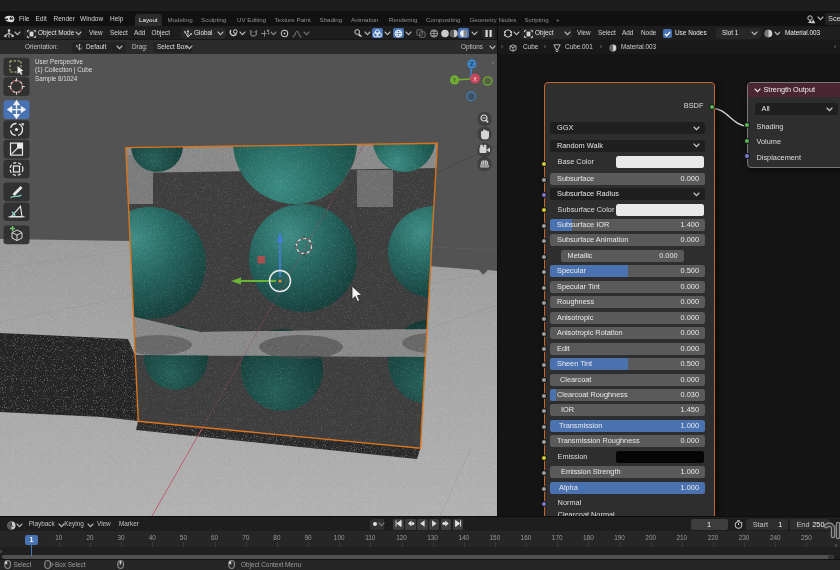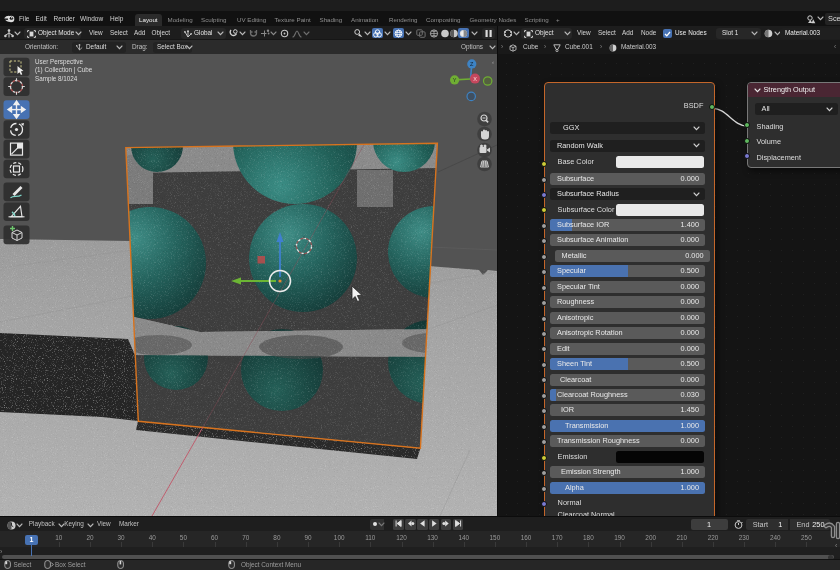--- a/index.html
+++ b/index.html
@@ -17,21 +17,21 @@
 .hmenu { position:absolute; top:0; height:14px; line-height:14px; font-size:6.4px; color:#d6d6d6; }
 .wbox { position:absolute; background:#272727; border-radius:3px; height:11px; top:1.5px; }
 #vptool { left:0; top:40px; width:497px; height:14px; background:#2b2b2b; }
 #ndcrumb { left:498px; top:40px; width:342px; height:14px; background:#191919; }
 .tlabel { position:absolute; top:0; height:14px; line-height:14px; font-size:6.4px; color:#c0c0c0; }
 .dbox { position:absolute; background:#232323; border-radius:3px; height:11px; top:1.5px; color:#dcdcdc; font-size:7.4px; line-height:11px;}
 #nodebg { left:498px; top:54px; width:342px; height:462px; background-color:#141414;
   background-image:radial-gradient(#1f1f1f 0.8px, transparent 0.9px); background-size:11px 11px; background-position:3px 4px; overflow:hidden;}
 .node { position:absolute; background:#2e2e2e; border-radius:4px; }
 .nrow { position:absolute; height:12px; border-radius:2.5px; background:#5a5a5a; overflow:hidden;}
-.nrow .lab { position:absolute; left:15px; top:0; line-height:12px; font-size:7.35px; color:#e9e9e9; }
+.nrow .lab { position:absolute; left:9px; top:0; line-height:12px; font-size:7.35px; color:#e9e9e9; }
 .nrow .val { position:absolute; right:6px; top:0; line-height:12px; font-size:7.35px; color:#e9e9e9; }
 .ndrop { position:absolute; height:12px; border-radius:2.5px; background:#1f1f1f; color:#e4e4e4; font-size:7.35px; line-height:12px; }
 .sock { position:absolute; width:6px; height:6px; border-radius:50%; border:1px solid #0e0e0e; }
 .nlabel { position:absolute; font-size:7.35px; color:#dedede; line-height:12px; }
 #timeline { left:0; top:516px; width:840px; height:43px; background:#1e1e1e; border-top:1px solid #0c0c0c;}
 #ruler { position:absolute; left:0; top:14px; width:840px; height:16px; background:#262626; }
 .rnum { position:absolute; top:3px; font-size:6.4px; color:#9a9a9a; transform:translateX(-50%); }
 #statusbar { left:0; top:559px; width:840px; height:11px; background:#262626; border-top:1px solid #111; font-size:6.4px; color:#9d9d9d; }
 .sitem { position:absolute; top:0; height:11px; line-height:10px; }
 </style>
@@ -516,21 +516,21 @@
 <text x="35" y="18.3">(1) Collection | Cube</text>
 <text x="35" y="26.7">Sample 8/1024</text>
 </g>
 </svg>
 <div id="nodebg" class="abs">
 <svg class="abs" style="left:0;top:0" width="342" height="462">
         <path d="M214.8 54.3 C229 54.3 235 72.2 249.5 72.2" stroke="#d6d6d6" stroke-width="1.3" fill="none"></path>
       </svg>
 <div class="node" style="left:45.6px;top:27.6px;width:171.8px;height:500px;border:1.4px solid #c4662a;box-shadow:2px 3px 6px rgba(0,0,0,0.5)">
 <div class="nlabel" style="right:11px;top:17px">BSDF</div>
-<div class="ndrop" style="left:5.4px;top:39.6px;width:155px"><span style="margin-left:13px">GGX</span><span style="position:absolute;right:5px;top:3.5px">
+<div class="ndrop" style="left:5.4px;top:39.6px;width:155px"><span style="margin-left:7px">GGX</span><span style="position:absolute;right:5px;top:3.5px">
             <svg width="7" height="5" viewBox="0 0 7 5" style="display:block">
               <path d="M1 1l2.5 2.6L6 1" stroke="#cfcfcf" stroke-width="1.1" fill="none" stroke-linecap="round"></path>
             </svg>
           </span></div>
 <div class="ndrop" style="left:5.4px;top:57.2px;width:155px"><span style="margin-left:7px">Random Walk</span><span style="position:absolute;right:5px;top:3.5px">
             <svg width="7" height="5" viewBox="0 0 7 5" style="display:block">
               <path d="M1 1l2.5 2.6L6 1" stroke="#cfcfcf" stroke-width="1.1" fill="none" stroke-linecap="round"></path>
             </svg>
           </span></div>
 <div class="nlabel" style="left:13px;top:73px">Base Color</div>
@@ -548,21 +548,21 @@
 <div class="abs" style="left:71.5px;top:121.0px;width:87.5px;height:12px;background:#e9e9e9;border-radius:2.5px"></div>
 <div class="nrow" style="left:5.4px;top:136.4px;width:155px">
           <div style="position:absolute;left:0;top:0;width:22px;height:12px;background:#4a72b0"></div>
           <span class="lab" style="left:7px">Subsurface IOR</span>
           <span class="val">1.400</span>
         </div>
 <div class="nrow" style="left:5.4px;top:151.9px;width:155px">
           <span class="lab" style="left:7px">Subsurface Animation</span>
           <span class="val">0.000</span>
         </div>
-<div class="nrow" style="left:10px;top:167.3px;width:155px">
+<div class="nrow" style="left:16px;top:167.3px;width:123px">
           <span class="lab" style="left:7px">Metallic</span>
           <span class="val">0.000</span>
         </div>
 <div class="nrow" style="left:5.4px;top:182.8px;width:155px">
           <div style="position:absolute;left:0;top:0;width:78px;height:12px;background:#4a72b0"></div>
           <span class="lab" style="left:7px">Specular</span>
           <span class="val">0.500</span>
         </div>
 <div class="nrow" style="left:5.4px;top:198.2px;width:155px">
           <span class="lab" style="left:7px">Specular Tint</span>

